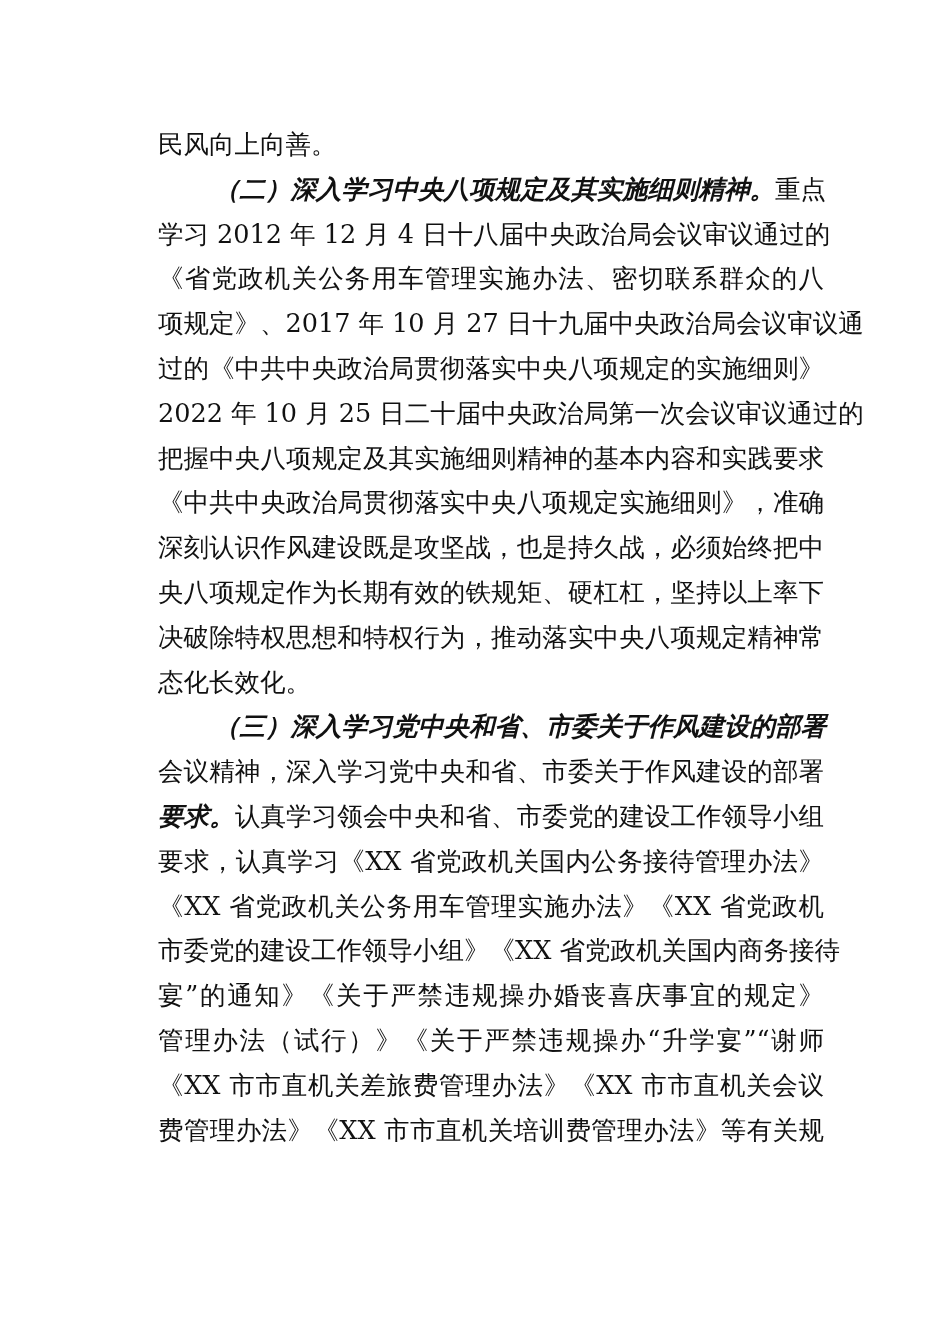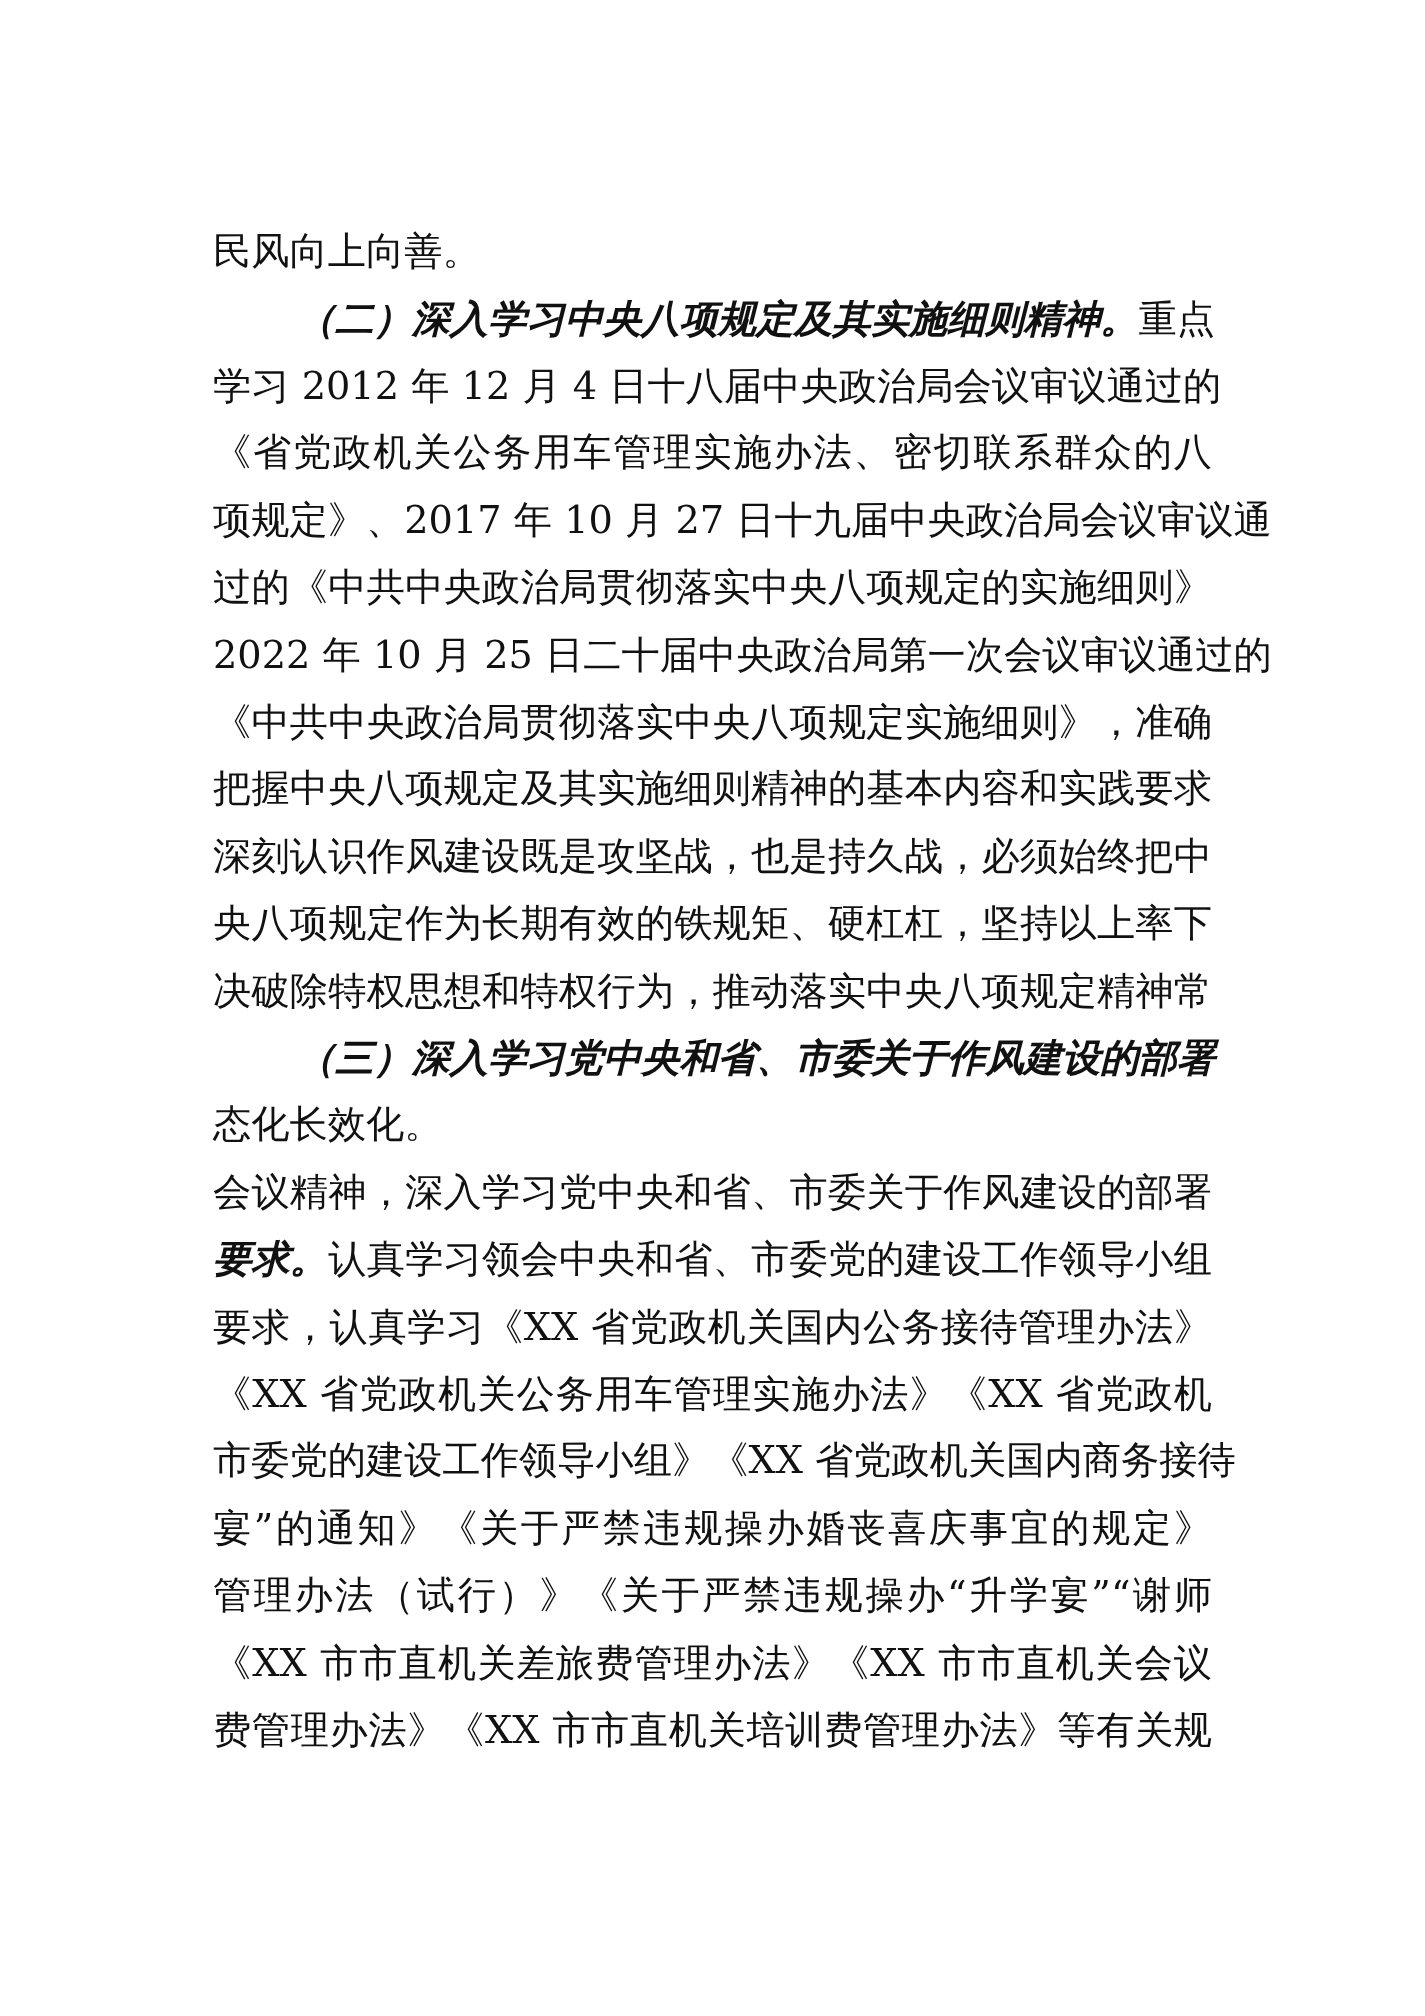--- a/index.html
+++ b/index.html
@@ -8,24 +8,23 @@
       background: #ffffff;
     }
     body {
       width: 950px;
       height: 1344px;
       position: relative;
       overflow: hidden;
     }
     .page {
       position: absolute;
-      left: 142px;
+      left: 158px;
       top: 122px;
       width: 666px;
-      margin-top: 24px;
     }
     .line {
       position: relative;
       height: 44.8px;
       line-height: 44.8px;
       font-family: "DejaVu Serif", "Liberation Serif", serif;
       font-size: 25.5px;
       color: #111111;
       white-space: nowrap;
       text-align: justify;
@@ -46,27 +45,27 @@
 <body>
 
 <div class="page">
   <div class="line last"><span>民风向上向善。</span></div>
   <div class="line indent"><span class="bold">（二）深入学习中央八项规定及其实施细则精神。</span><span>重点</span></div>
   <div class="line"><span>学习 2012 年 12 月 4 日十八届中央政治局会议审议通过的</span></div>
   <div class="line"><span>《省党政机关公务用车管理实施办法、密切联系群众的八</span></div>
   <div class="line"><span>项规定》、2017 年 10 月 27 日十九届中央政治局会议审议通</span></div>
   <div class="line"><span>过的《中共中央政治局贯彻落实中央八项规定的实施细则》</span></div>
   <div class="line"><span>2022 年 10 月 25 日二十届中央政治局第一次会议审议通过的</span></div>
+  <div class="line"><span>把握中央八项规定及其实施细则精神的基本内容和实践要求</span></div>
   <div class="line"><span>《中共中央政治局贯彻落实中央八项规定实施细则》，准确</span></div>
-  <div class="line"><span>把握中央八项规定及其实施细则精神的基本内容和实践要求</span></div>
   <div class="line"><span>深刻认识作风建设既是攻坚战，也是持久战，必须始终把中</span></div>
   <div class="line"><span>央八项规定作为长期有效的铁规矩、硬杠杠，坚持以上率下</span></div>
   <div class="line"><span>决破除特权思想和特权行为，推动落实中央八项规定精神常</span></div>
+  <div class="line last"><span>态化长效化。</span></div>
   <div class="line indent"><span class="bold">（三）深入学习党中央和省、市委关于作风建设的部署</span></div>
-  <div class="line last"><span>态化长效化。</span></div>
   <div class="line"><span>会议精神，深入学习党中央和省、市委关于作风建设的部署</span></div>
   <div class="line"><span class="bold">要求。</span><span>认真学习领会中央和省、市委党的建设工作领导小组</span></div>
   <div class="line"><span>要求，认真学习《XX 省党政机关国内公务接待管理办法》</span></div>
   <div class="line"><span>《XX 省党政机关公务用车管理实施办法》《XX 省党政机</span></div>
   <div class="line"><span>市委党的建设工作领导小组》《XX 省党政机关国内商务接待</span></div>
   <div class="line"><span>宴”的通知》《关于严禁违规操办婚丧喜庆事宜的规定》</span></div>
   <div class="line"><span>管理办法（试行）》《关于严禁违规操办“升学宴”“谢师</span></div>
   <div class="line"><span>《XX 市市直机关差旅费管理办法》《XX 市市直机关会议</span></div>
   <div class="line"><span>费管理办法》《XX 市市直机关培训费管理办法》等有关规</span></div>
 </div>

